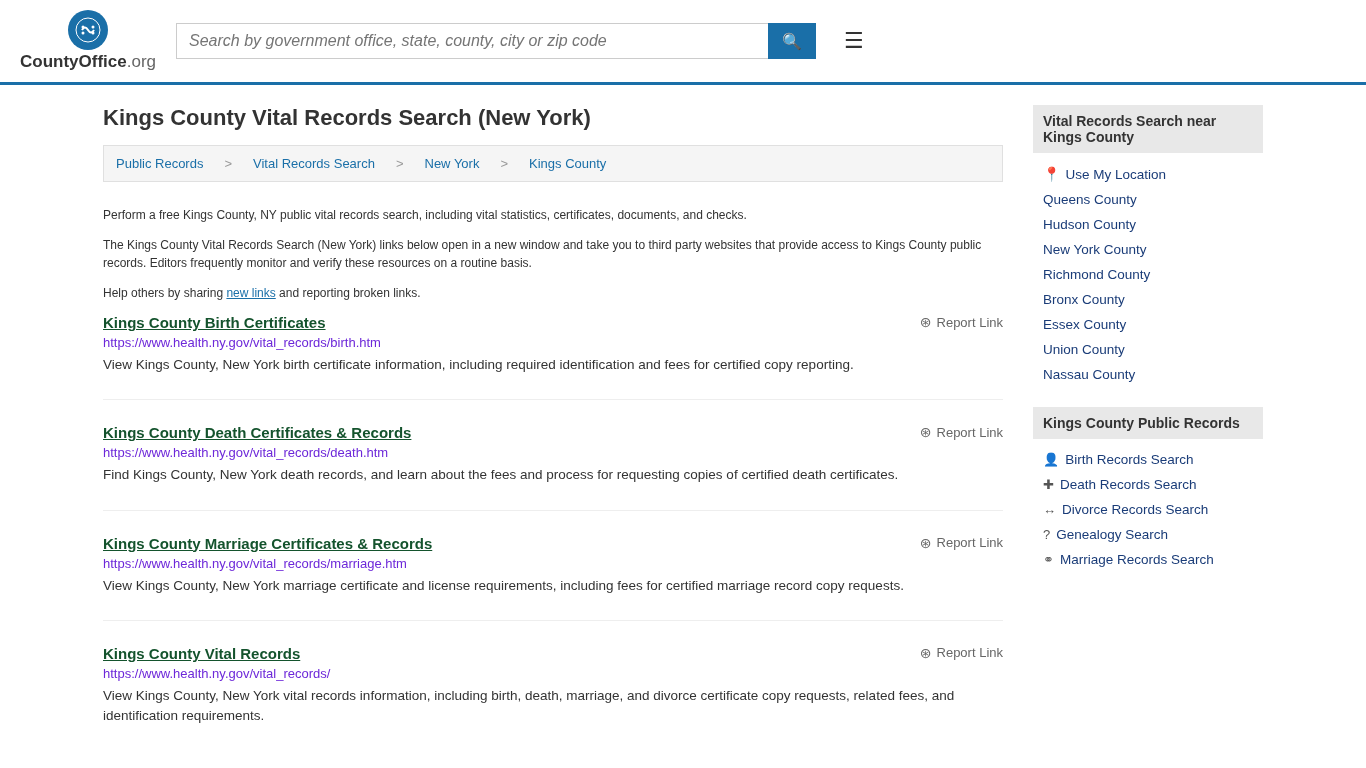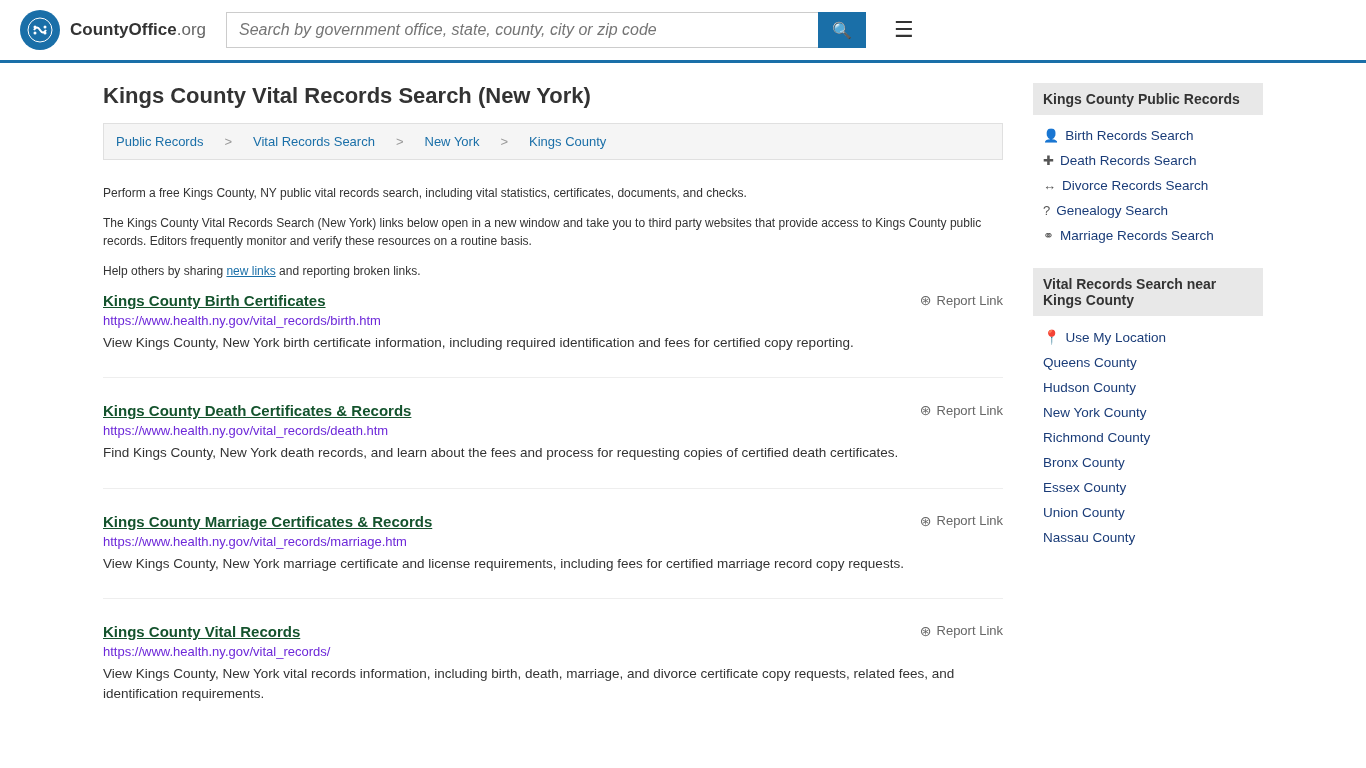--- a/index.html
+++ b/index.html
@@ -10,23 +10,24 @@
       background: #fff;
       border-bottom: 3px solid #1a6fa8;
       padding: 10px 20px;
       display: flex;
       align-items: center;
       gap: 20px;
     }
     #logo-area {
       display: flex;
       align-items: center;
-      gap: 10px;
+      gap: 2px;
       text-decoration: none;
       color: #333;
+      flex-direction: column;
     }
     #logo-circle {
       width: 40px;
       height: 40px;
       border-radius: 50%;
       background: #1a6fa8;
       display: flex;
       align-items: center;
       justify-content: center;
       color: #fff;
@@ -306,45 +307,20 @@
         <div class="result-url">https://www.health.ny.gov/vital_records/</div>
         <div class="result-desc">View Kings County, New York vital records information, including birth, death, marriage, and divorce certificate copy requests, related fees, and identification requirements.</div>
       </div>
 
     </div>
   </div>
 
   <div id="sidebar">
 
     <div class="sidebar-section">
-      <div class="sidebar-heading">Kings County Public Records</div>
-
-      <div class="sidebar-item">
-        <span class="sidebar-icon">👤</span>
-        <a href="#">Birth Records Search</a>
-      </div>
-      <div class="sidebar-item">
-        <span class="sidebar-icon">✚</span>
-        <a href="#">Death Records Search</a>
-      </div>
-      <div class="sidebar-item">
-        <span class="sidebar-icon">↔</span>
-        <a href="#">Divorce Records Search</a>
-      </div>
-      <div class="sidebar-item">
-        <span class="sidebar-icon">?</span>
-        <a href="#">Genealogy Search</a>
-      </div>
-      <div class="sidebar-item">
-        <span class="sidebar-icon">⚭</span>
-        <a href="#">Marriage Records Search</a>
-      </div>
-    </div>
-
-    <div class="sidebar-section">
       <div class="sidebar-heading">Vital Records Search near Kings County</div>
 
       <div class="use-location">
         <span class="pin-icon">📍</span>
         <a href="#">Use My Location</a>
       </div>
 
       <div class="sidebar-item">
         <a href="#">Queens County</a>
       </div>
@@ -364,14 +340,39 @@
         <a href="#">Essex County</a>
       </div>
       <div class="sidebar-item">
         <a href="#">Union County</a>
       </div>
       <div class="sidebar-item">
         <a href="#">Nassau County</a>
       </div>
     </div>
 
+    <div class="sidebar-section">
+      <div class="sidebar-heading">Kings County Public Records</div>
+
+      <div class="sidebar-item">
+        <span class="sidebar-icon">👤</span>
+        <a href="#">Birth Records Search</a>
+      </div>
+      <div class="sidebar-item">
+        <span class="sidebar-icon">✚</span>
+        <a href="#">Death Records Search</a>
+      </div>
+      <div class="sidebar-item">
+        <span class="sidebar-icon">↔</span>
+        <a href="#">Divorce Records Search</a>
+      </div>
+      <div class="sidebar-item">
+        <span class="sidebar-icon">?</span>
+        <a href="#">Genealogy Search</a>
+      </div>
+      <div class="sidebar-item">
+        <span class="sidebar-icon">⚭</span>
+        <a href="#">Marriage Records Search</a>
+      </div>
+    </div>
+
   </div>
 </div>
 
 </body></html>

